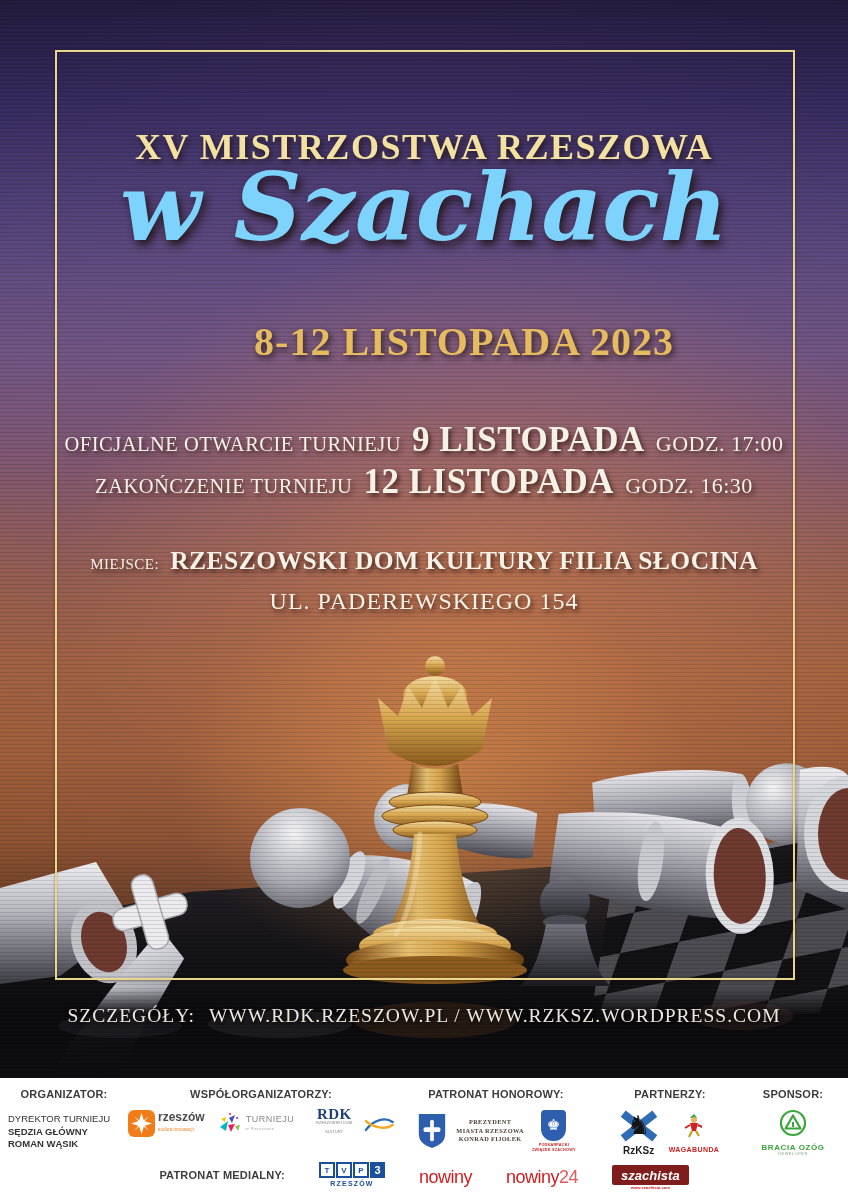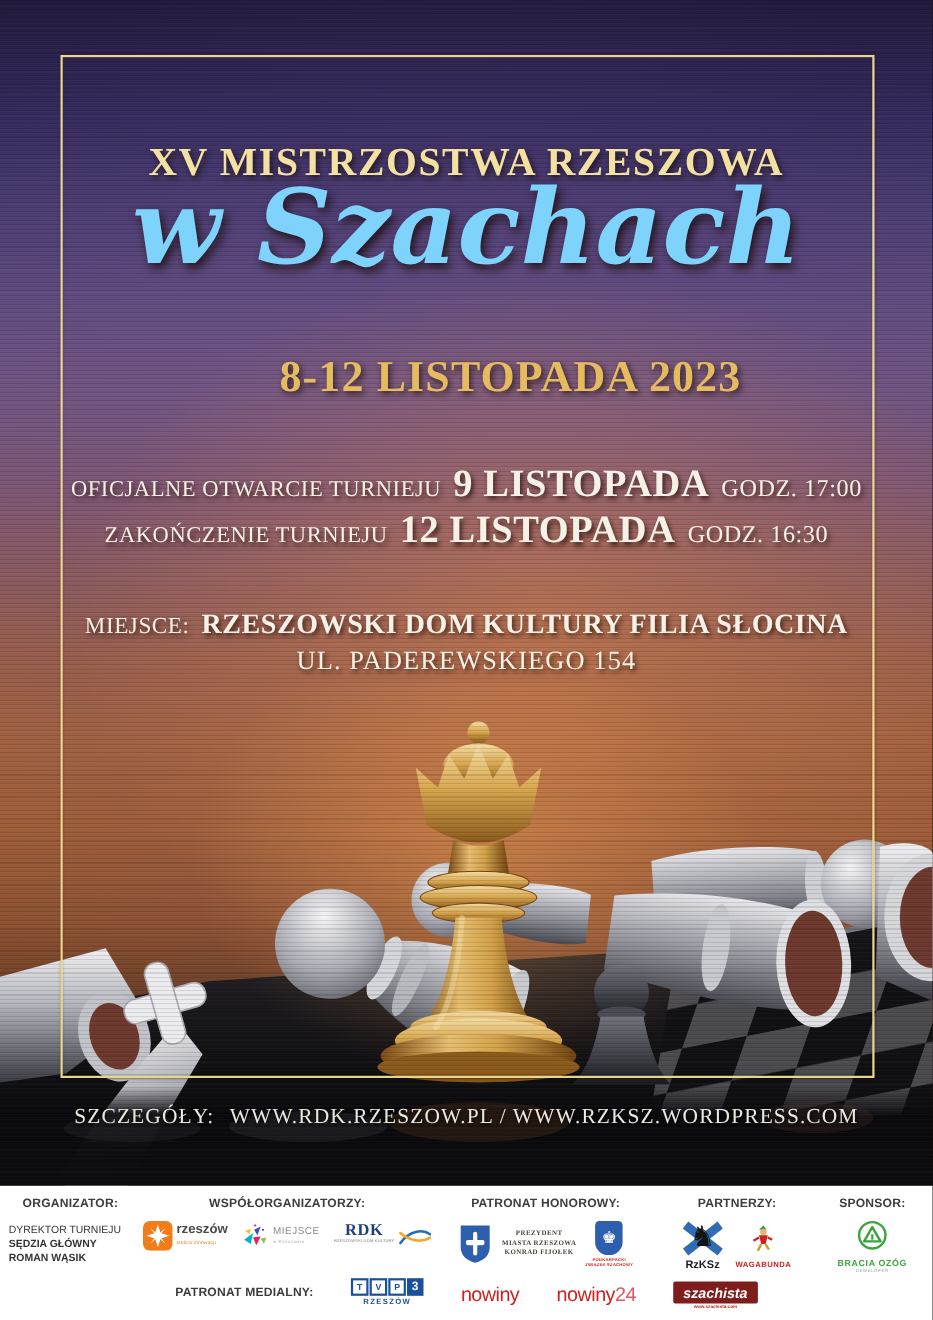--- a/index.html
+++ b/index.html
@@ -30,21 +30,21 @@
   .t-date{position:absolute;top:318px;left:0;width:100%;text-align:center;
     font-weight:bold;font-size:40px;letter-spacing:1px;color:#e6bb60;
     text-shadow:2px 3px 6px rgba(20,10,5,.7);padding-left:40px;}
   .t-row{position:absolute;left:0;width:100%;display:flex;justify-content:center;
     align-items:baseline;gap:11px;color:#f6f1e7;text-shadow:2px 3px 5px rgba(40,15,8,.8);white-space:nowrap;}
   .t-row .sm{font-size:20.5px;letter-spacing:.5px;}
   .t-row .big{font-size:35px;font-weight:bold;letter-spacing:.5px;}
   .t-row .tm{font-size:22px;letter-spacing:.5px;}
   .t-open{top:420px;} .t-close{top:462px;}
   .t-venue{top:541px;}
-  .t-venue .lbl{font-size:21px;letter-spacing:.5px;margin-top:15px;}
+  .t-venue .lbl{font-size:15px;letter-spacing:.5px;margin-top:15px;}
   .t-venue .nm{font-size:25.5px;font-weight:bold;letter-spacing:.5px;}
   .t-addr{position:absolute;top:588px;left:0;width:100%;text-align:center;font-size:24px;
     letter-spacing:1px;color:#f6f1e7;text-shadow:2px 3px 5px rgba(40,15,8,.8);}
   .t-details{position:absolute;top:1005px;left:0;width:100%;display:flex;justify-content:center;
     gap:14px;font-size:19.5px;letter-spacing:1px;color:#ebe8e0;
     text-shadow:1px 2px 4px rgba(0,0,0,.9);white-space:nowrap;}
   
   .footer{position:absolute;left:0;top:1078px;width:848px;height:122px;background:#ffffff;
     font-family:"Liberation Sans",sans-serif;color:#3f3f3f;}
   .fh{font-size:11px;font-weight:600;letter-spacing:.2px;text-align:center;color:#3c3c3c;}
@@ -298,21 +298,21 @@
         <div class="lg">
           <svg width="25" height="22" viewBox="0 0 25 22">
             <polygon points="2,14 10,8 8,18" fill="#00b5c9"></polygon>
             <polygon points="11,5 17,2 14,10" fill="#3f51b5"></polygon>
             <polygon points="10,12 17,11 13,19" fill="#e91e63"></polygon>
             <polygon points="3,6 8,4 7,9" fill="#ffc107"></polygon>
             <polygon points="17,13 22,12 20,18" fill="#8bc34a"></polygon>
             <circle cx="19" cy="5" r="1" fill="#9c27b0"></circle>
               <circle cx="12" cy="1" r="1" fill="#e91e63"></circle>
           </svg>
-          <div class="ku-txt"><span>MIEJSCE</span><br>
+          <div class="ku-txt"><span>TURNIEJU</span><br>
             <span class="ku-sub">w Rzeszowie</span></div>
         </div>
         <div class="lg rdk">
           <div>
             <div class="rdk-txt">RDK</div>
             <div class="rdk-sub">RZESZOWSKI DOM KULTURY</div>
           </div>
           <svg width="30" height="22" viewBox="0 0 30 22">
             <path d="M2,17 C10,6 22,4 29,9" stroke="#2a6db5" stroke-width="2.4" fill="none" stroke-linecap="round"></path>
             <path d="M2,8 C10,15 22,17 29,12" stroke="#f5a623" stroke-width="2.4" fill="none" stroke-linecap="round"></path>

